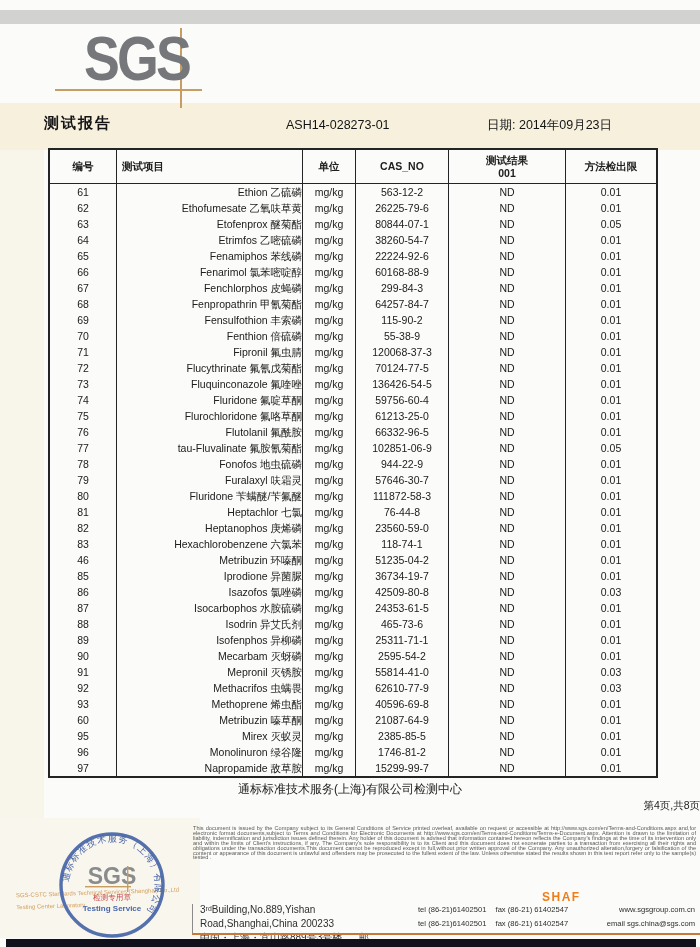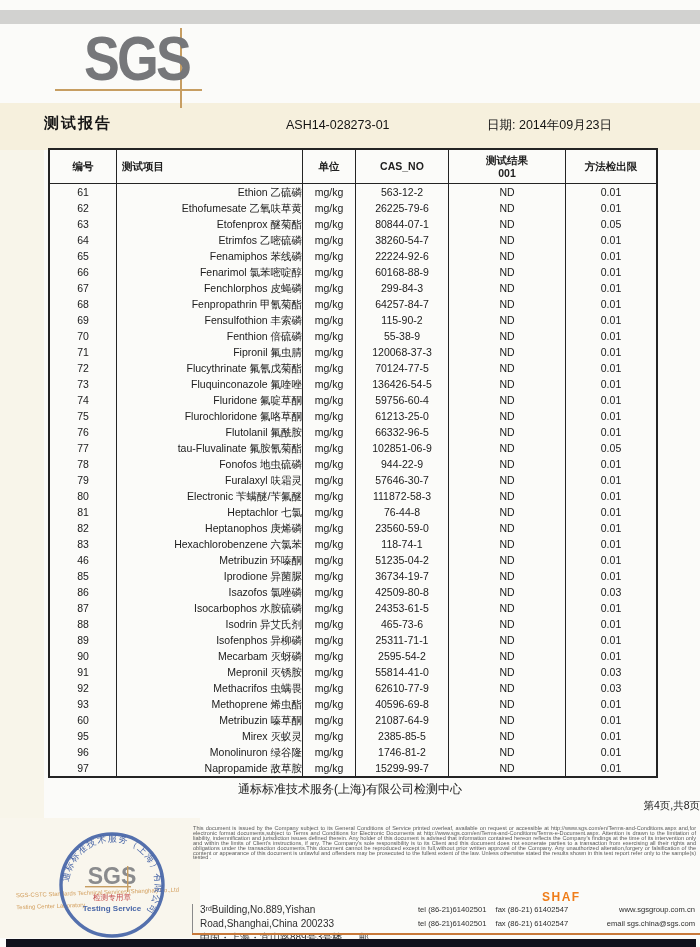--- a/index.html
+++ b/index.html
@@ -262,21 +262,21 @@
       <tr>
         <td class="col-no">79</td>
         <td class="col-item">Furalaxyl 呋霜灵</td>
         <td class="col-unit">mg/kg</td>
         <td class="col-cas">57646-30-7</td>
         <td class="col-result">ND</td>
         <td class="col-limit">0.01</td>
       </tr>
       <tr>
         <td class="col-no">80</td>
-        <td class="col-item">Electronic 苄螨醚/苄氟醚</td>
+        <td class="col-item">Fluridone 苄螨醚/苄氟醚</td>
         <td class="col-unit">mg/kg</td>
         <td class="col-cas">111872-58-3</td>
         <td class="col-result">ND</td>
         <td class="col-limit">0.01</td>
       </tr>
       <tr>
         <td class="col-no">81</td>
         <td class="col-item">Heptachlor 七氯</td>
         <td class="col-unit">mg/kg</td>
         <td class="col-cas">76-44-8</td>

